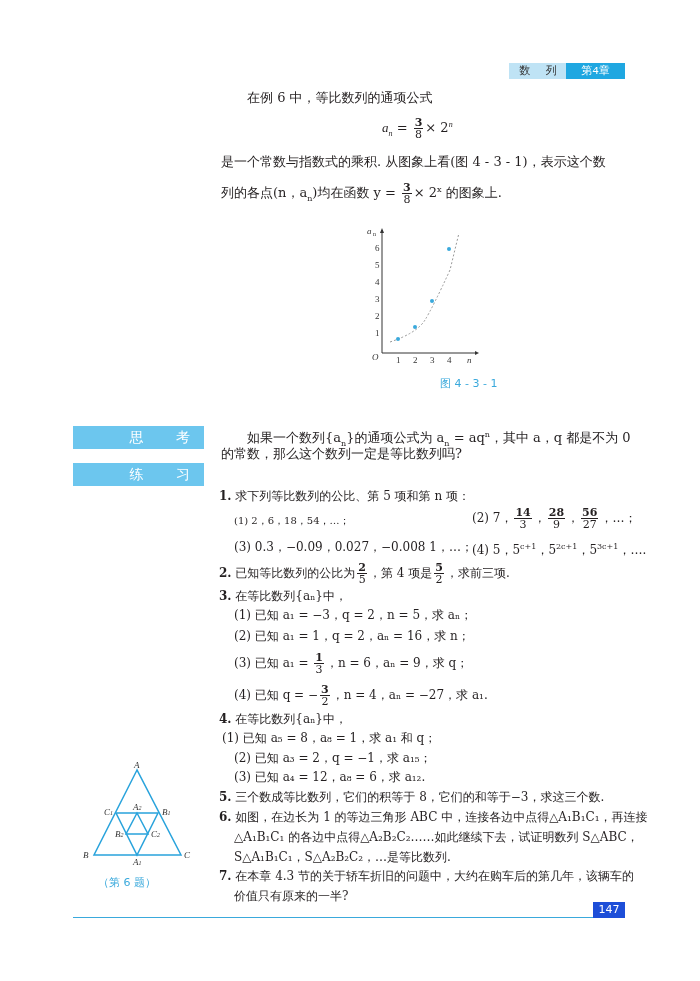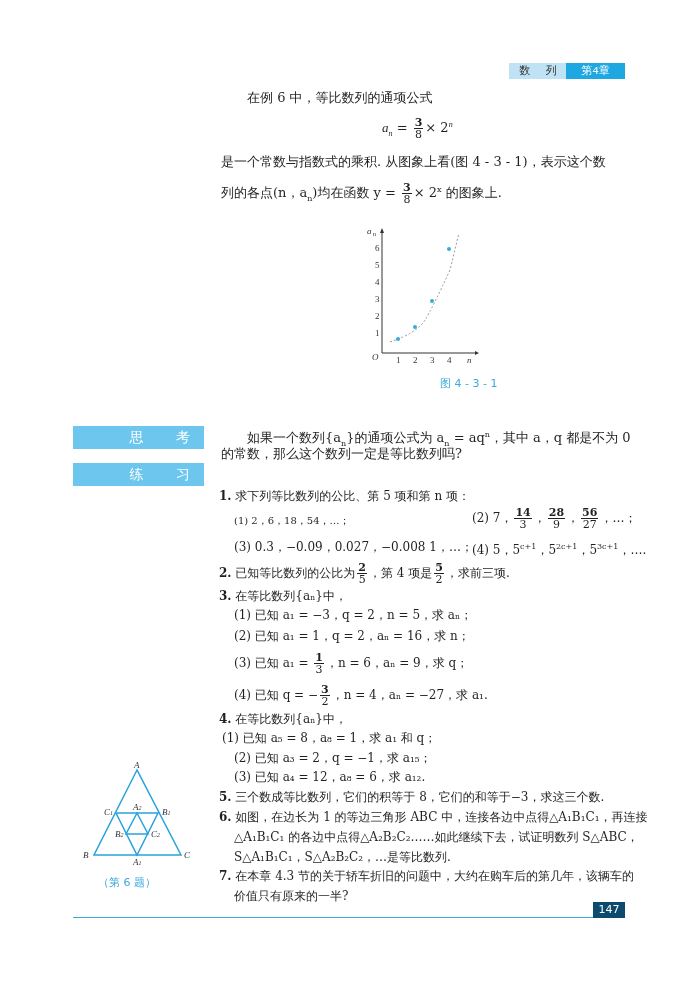--- a/index.html
+++ b/index.html
@@ -14,21 +14,21 @@
   i.m { font-style:italic; font-family:"Liberation Serif","DejaVu Serif",serif; }
   .frac { display:inline-block; vertical-align:middle; text-align:center; font-size:11px; line-height:11px; margin:0 2px; }
   .frac span { display:block; }
   .frac .num { border-bottom:1px solid #231f20; padding:0 1px; }
   sub, sup { font-size:8px; }
   .tag { left:73px; width:131px; height:23px; background:#6cc6ee; color:#fff; font-size:14px;
          line-height:23px; text-align:right; letter-spacing:14px; font-family:"DejaVu Sans",sans-serif; }
   .num { font-weight:bold; }
   .cap { color:#3aa9dc; font-size:11px; font-family:"DejaVu Sans",sans-serif; }
   .rule { left:73px; top:917px; width:542px; height:1px; background:#3aa9dc; }
-  .pg { left:593px; top:902px; width:32px; height:16px; background:#0c4a6e; color:#fff; font-size:11px;
+  .pg { left:593px; top:902px; width:32px; height:16px; background:#1d4ed8; color:#fff; font-size:11px;
         line-height:16px; text-align:center; font-family:"DejaVu Sans",sans-serif; }
 </style>
 </head>
 <body>
 
 <div class="abs hdr-l">数 列</div>
 <div class="abs hdr-r">第4章</div>
 
 <div class="abs p" style="left:247px;top:88px;">在例 6 中，等比数列的通项公式</div>
 <div class="abs p" style="left:382px;top:115px;">

